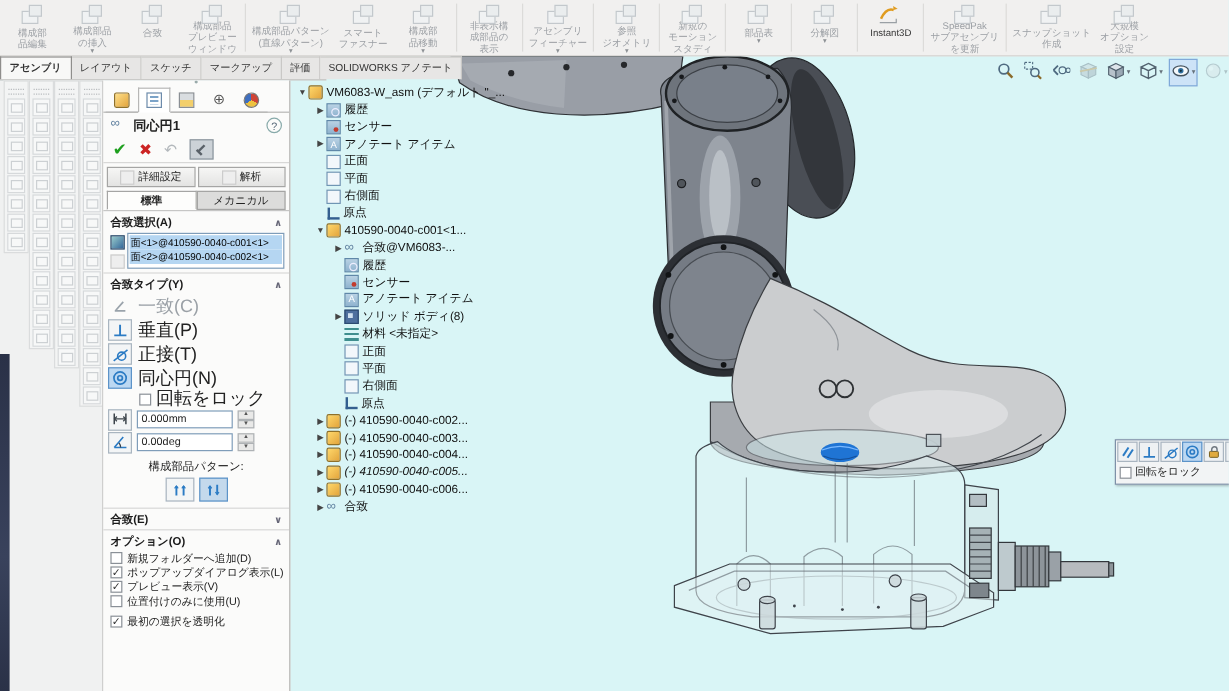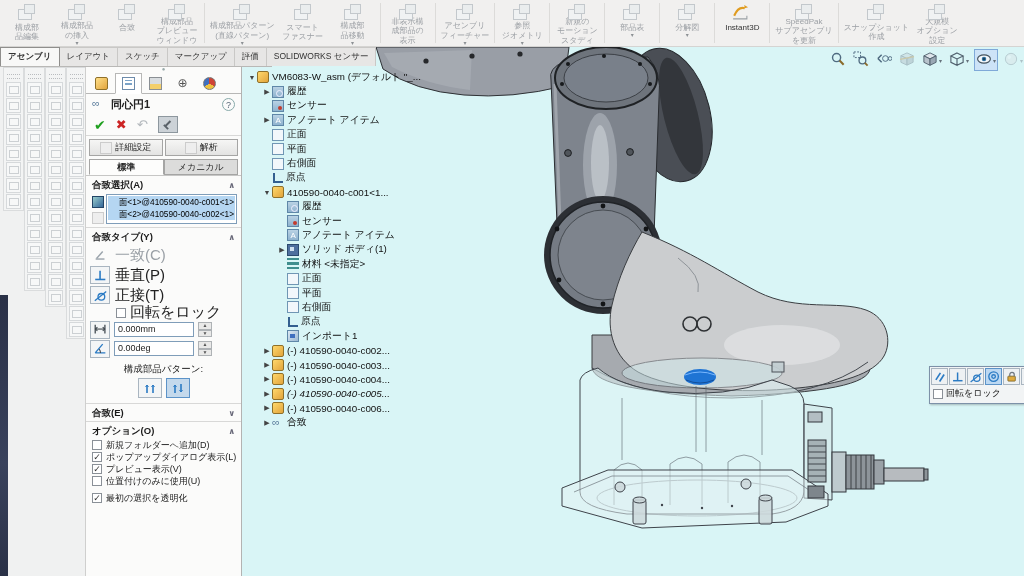--- a/index.html
+++ b/index.html
@@ -56,21 +56,21 @@
   .pm-btn { flex:1; height:17px; background:linear-gradient(#f6f6f5,#e3e3e2); border:1px solid #a5a5a4; font-size:9px; display:flex; align-items:center; justify-content:center; gap:3px; }
   .pm-subtabs { display:flex; padding:2px 3px 0; border-bottom:1px solid #c6c6c5; }
   .pm-subtab { flex:1; height:16px; font-size:9px; display:flex; align-items:center; justify-content:center; gap:3px; background:#dcdcdb; border:1px solid #a5a5a4; }
   .pm-subtab.active { background:#fdfdfc; border-bottom:1px solid #fdfdfc; font-weight:bold; }
   .pm-section-h { display:flex; align-items:center; padding:3px 6px 1px; font-size:9.5px; color:#1a1a1a; font-weight:bold; }
   .pm-section-h .chev { margin-left:auto; color:#667; font-size:8px; }
   .pm-selwrap { display:flex; padding:1px 4px 3px 6px; gap:2px; border-bottom:1px solid #d8d8d7; }
   .pm-selicons { display:flex; flex-direction:column; gap:4px; padding-top:2px; }
   .selicon1 { width:12px; height:12px; background:linear-gradient(135deg,#9cc,#369); border:1px solid #246; }
   .selicon2 { width:12px; height:12px; border:1px solid #ccc; background:#eee; }
-  .pm-listbox { flex:1; border:1px solid #7f9db9; background:#fff; min-height:30px; padding:1px;text-align:right; }
+  .pm-listbox { flex:1; border:1px solid #7f9db9; background:#fff; min-height:30px; padding:1px; }
   .pm-listrow { background:#b5d6f2; font-size:8.3px; line-height:1.45; white-space:nowrap; color:#000; padding:0 1px; }
   .mt-row { display:flex; align-items:center; height:20px; padding:0 4px; gap:5px; }
   .mt-btn { width:20px; height:18px; border:1px solid #a9b5c0; background:#f3f5f6; display:flex; align-items:center; justify-content:center; }
   .mt-btn svg { width:15px; height:15px; }
   .mt-row.selected .mt-btn { background:#bcd8f2; border-color:#5c93c8; }
   .mt-row.disabled .mt-btn { border-color:transparent; background:transparent; }
   .mt-row.disabled .mt-label { color:#9aa0a6; }
   .mt-label { font-size:15px; }
   .mt-chkrow { display:flex; align-items:center; height:15px; padding-left:30px; gap:4px; }
   .mt-valrow { display:flex; align-items:center; height:19px; padding:0 4px; gap:4px; }
@@ -240,21 +240,21 @@
       </div>
     </div>
 </div>
 
 <div class="tabbar">
     <div class="tab active">アセンブリ</div>
     <div class="tab">レイアウト</div>
     <div class="tab">スケッチ</div>
     <div class="tab">マークアップ</div>
     <div class="tab">評価</div>
-    <div class="tab">SOLIDWORKS センサー</div>
+    <div class="tab">SOLIDWORKS アノテート</div>
   </div>
 
 <svg class="viewport-canvas" viewBox="240 47 782 529">
 
   <g>
     <ellipse cx="668" cy="115" rx="40" ry="68" fill="#4a4e55" stroke="#24272b" transform="rotate(-14 668 115)"></ellipse>
     <ellipse cx="679" cy="116" rx="17" ry="60" fill="#33363b" transform="rotate(-14 679 116)"></ellipse>
   </g>
 
   <g>
@@ -514,20 +514,29 @@
       </div>
       <div class="mt-row">
         <span class="mt-btn">
           <svg viewBox="0 0 17 17" width="15" height="15">
             <circle cx="9.5" cy="10" r="3.8" fill="none" stroke="#2b7bc4" stroke-width="1.5"></circle>
             <path d="M2 14.5 L15 4" stroke="#2b7bc4" stroke-width="1.5"></path>
           </svg>
         </span>
         <span class="mt-label">正接(T)</span>
       </div>
+      <div class="mt-row selected">
+        <span class="mt-btn">
+          <svg viewBox="0 0 17 17" width="15" height="15">
+            <circle cx="8" cy="8" r="5.8" fill="none" stroke="#2b7bc4" stroke-width="1.6"></circle>
+            <circle cx="8" cy="8" r="2.2" fill="none" stroke="#2b7bc4" stroke-width="1.6"></circle>
+          </svg>
+        </span>
+        <span class="mt-label">同心円(N)</span>
+      </div>
       <div class="mt-chkrow">
         <span class="chkbox"></span>
         <span class="mt-label">回転をロック</span>
       </div>
       <div class="mt-valrow">
         <span class="mt-btn">
           <svg viewBox="0 0 17 17" width="15" height="15">
             <path d="M2.5 3 V13 M13.5 3 V13" stroke="#3c444b" stroke-width="1.4"></path>
             <path d="M2.5 8 H13.5" stroke="#3c444b" stroke-width="1.2"></path>
             <path d="M5 5.8 L2.8 8 L5 10.2 M11 5.8 L13.2 8 L11 10.2" fill="none" stroke="#3c444b" stroke-width="1.2"></path>
@@ -643,38 +652,43 @@
       <span class="tree-exp"></span>
       <span class="ti ti-origin"></span>
       <span class="tree-label">原点</span>
     </div>
     <div class="tree-row" style="padding-left: 17px;">
       <span class="tree-exp">▼</span>
       <span class="ti ti-asm"></span>
       <span class="tree-label">410590-0040-c001&lt;1...</span>
     </div>
     <div class="tree-row" style="padding-left: 32px;">
+      <span class="tree-exp">▶</span>
+      <span class="ti ti-mates"></span>
+      <span class="tree-label">合致@VM6083-...</span>
+    </div>
+    <div class="tree-row" style="padding-left: 32px;">
       <span class="tree-exp"></span>
       <span class="ti ti-history"></span>
       <span class="tree-label">履歴</span>
     </div>
     <div class="tree-row" style="padding-left: 32px;">
       <span class="tree-exp"></span>
       <span class="ti ti-sensor"></span>
       <span class="tree-label">センサー</span>
     </div>
     <div class="tree-row" style="padding-left: 32px;">
       <span class="tree-exp"></span>
       <span class="ti ti-annot"></span>
       <span class="tree-label">アノテート アイテム</span>
     </div>
     <div class="tree-row" style="padding-left: 32px;">
       <span class="tree-exp">▶</span>
       <span class="ti ti-bodies"></span>
-      <span class="tree-label">ソリッド ボディ(1)</span>
+      <span class="tree-label">ソリッド ボディ(8)</span>
     </div>
     <div class="tree-row" style="padding-left: 32px;">
       <span class="tree-exp"></span>
       <span class="ti ti-material"></span>
       <span class="tree-label">材料 &lt;未指定&gt;</span>
     </div>
     <div class="tree-row" style="padding-left: 32px;">
       <span class="tree-exp"></span>
       <span class="ti ti-plane"></span>
       <span class="tree-label">正面</span>
@@ -686,25 +700,20 @@
     </div>
     <div class="tree-row" style="padding-left: 32px;">
       <span class="tree-exp"></span>
       <span class="ti ti-plane"></span>
       <span class="tree-label">右側面</span>
     </div>
     <div class="tree-row" style="padding-left: 32px;">
       <span class="tree-exp"></span>
       <span class="ti ti-origin"></span>
       <span class="tree-label">原点</span>
-    </div>
-    <div class="tree-row" style="padding-left: 32px;">
-      <span class="tree-exp"></span>
-      <span class="ti ti-import"></span>
-      <span class="tree-label">インポート1</span>
     </div>
     <div class="tree-row" style="padding-left: 17px;">
       <span class="tree-exp">▶</span>
       <span class="ti ti-asm"></span>
       <span class="tree-label">(-) 410590-0040-c002...</span>
     </div>
     <div class="tree-row" style="padding-left: 17px;">
       <span class="tree-exp">▶</span>
       <span class="ti ti-asm"></span>
       <span class="tree-label">(-) 410590-0040-c003...</span>

